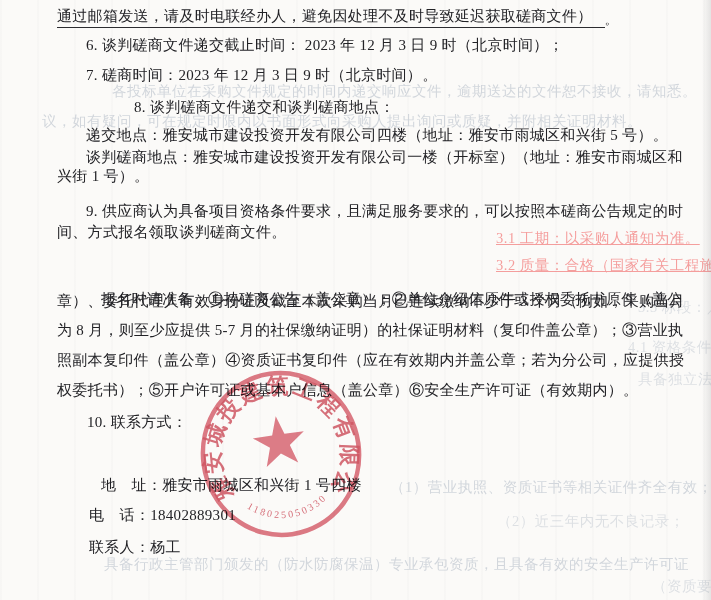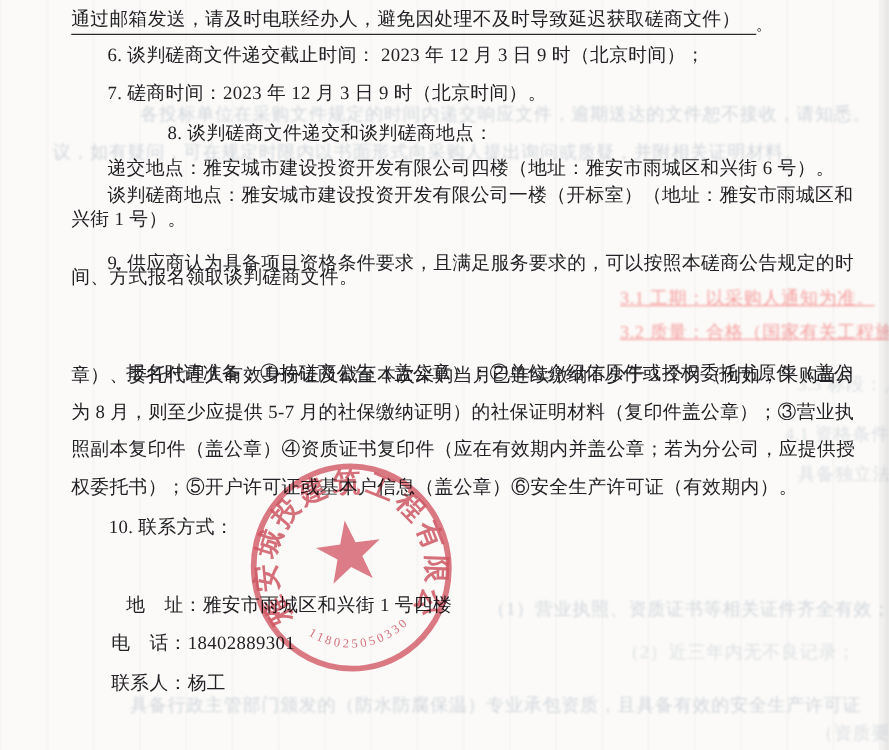--- a/index.html
+++ b/index.html
@@ -67,25 +67,25 @@
   <div class="bleed" style="left:104px;top:555px;">具备行政主管部门颁发的（防水防腐保温）专业承包资质，且具备有效的安全生产许可证</div>
   <div class="bleed dim" style="left:652px;top:577px;">（资质要求）。</div>
 
   <div class="ln" style="left:57px;top:8px;">
     <span class="ul-span">通过邮箱发送，请及时电联经办人，避免因处理不及时导致延迟获取磋商文件）</span><span class="period">。</span>
   </div>
 
   <div class="ln" style="left:86px;top:37px;">6. 谈判磋商文件递交截止时间： 2023 年 12 月 3 日 9 时（北京时间）；</div>
   <div class="ln" style="left:86px;top:67px;">7. 磋商时间：2023 年 12 月 3 日 9 时（北京时间）。</div>
   <div class="ln" style="left:86px;top:99px;margin-left:48px;">8. 谈判磋商文件递交和谈判磋商地点：</div>
-  <div class="ln" style="left:86px;top:127px;">递交地点：雅安城市建设投资开发有限公司四楼（地址：雅安市雨城区和兴街 6 号）。</div>
+  <div class="ln" style="left:86px;top:127px;">递交地点：雅安城市建设投资开发有限公司四楼（地址：雅安市雨城区和兴街 5 号）。</div>
   <div class="ln" style="left:86px;top:149px;">谈判磋商地点：雅安城市建设投资开发有限公司一楼（开标室）（地址：雅安市雨城区和</div>
   <div class="ln" style="left:57px;top:168px;">兴街 1 号）。</div>
   <div class="ln" style="left:86px;top:203px;">9. 供应商认为具备项目资格条件要求，且满足服务要求的，可以按照本磋商公告规定的时</div>
-  <div class="ln" style="left:57px;top:214px;">间、方式报名领取谈判磋商文件。</div>
+  <div class="ln" style="left:57px;top:224px;">间、方式报名领取谈判磋商文件。</div>
   <div class="ln" style="left:101px;top:263px;margin-top:28px;">报名时请准备：①持磋商公告（盖公章）；②单位介绍信原件或授权委托书原件（盖公</div>
   <div class="ln" style="left:57px;top:293px;">章）、委托代理人有效身份证及截至本次采购当月已连续缴纳不少于 3 个月（例如，采购当月</div>
   <div class="ln" style="left:57px;top:322px;">为 8 月，则至少应提供 5-7 月的社保缴纳证明）的社保证明材料（复印件盖公章）；③营业执</div>
   <div class="ln" style="left:57px;top:382px;">权委托书）；⑤开户许可证或基本户信息（盖公章）⑥安全生产许可证（有效期内）。</div>
   <div class="ln" style="left:57px;top:352px;">照副本复印件（盖公章）④资质证书复印件（应在有效期内并盖公章；若为分公司，应提供授</div>
   <div class="ln" style="left:87px;top:414px;">10. 联系方式：</div>
   <div class="ln" style="left:101px;top:477px;">地　址：雅安市雨城区和兴街 1 号四楼</div>
   <div class="ln" style="left:89px;top:507px;">电　话：18402889301</div>
   <div class="ln" style="left:89px;top:539px;">联系人：杨工</div>
 

